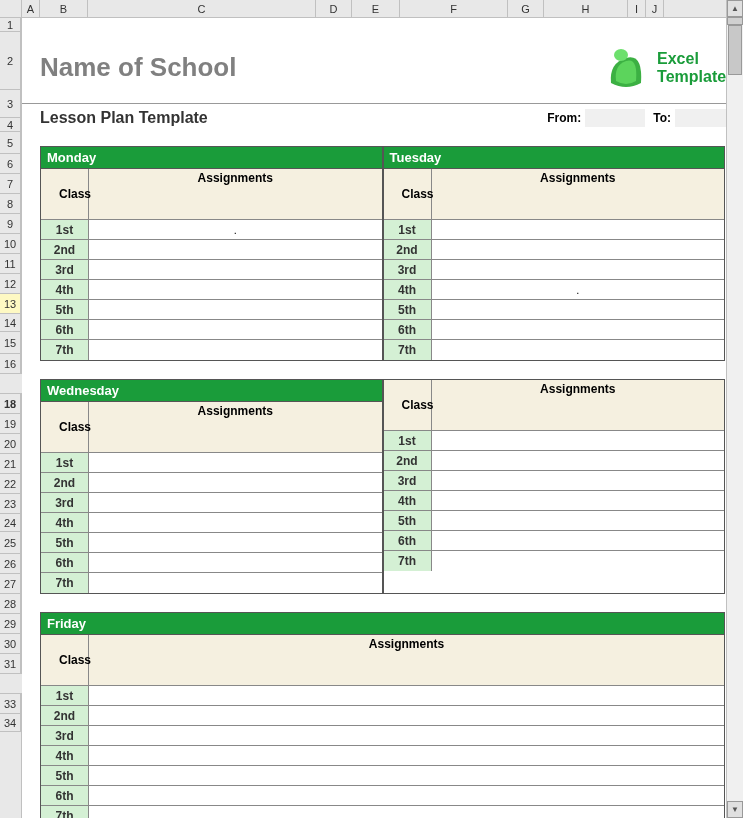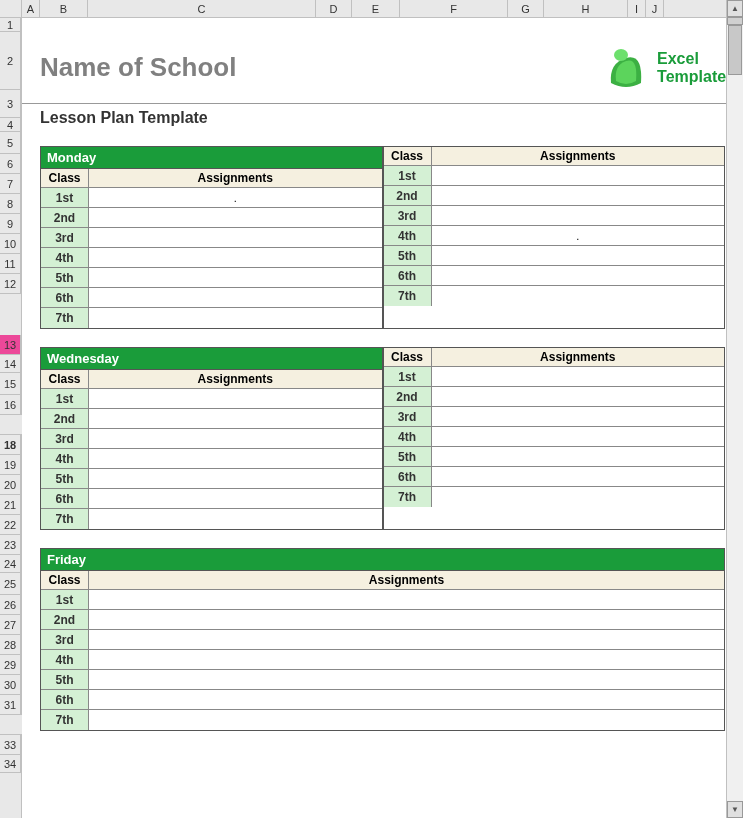--- a/index.html
+++ b/index.html
@@ -46,22 +46,21 @@
       border-right: 1px solid #c0c0c0;
       text-align: center;
       font-size: 11px;
       color: #333;
       display: flex;
       align-items: center;
       justify-content: center;
       background: #e8e8e8;
     }
     .row-header.selected {
-      background: #ec4899;
-      margin-top: 41px;
+      background: #fef9c3;
     }
     .main-area {
       flex: 1;
       position: relative;
       overflow: hidden;
     }
     .sheet {
       position: relative;
       background: #fff;
       width: 100%;
@@ -154,21 +153,21 @@
     .day-subheader {
       display: flex;
       background: #f5f0e0;
       border-bottom: 1px solid #888;
     }
     .col-class {
       width: 48px;
       text-align: center;
       font-weight: bold;
       font-size: 12px;
-      padding: 2px;
+      padding: 18px;
       border-right: 1px solid #888;
     }
     .col-assign {
       flex: 1;
       text-align: center;
       font-weight: bold;
       font-size: 12px;
       padding: 2px 0;
     }
     .day-body .drow {
@@ -310,20 +309,30 @@
                 <ellipse cx="20" cy="12" rx="7" ry="6" fill="#6de06d"></ellipse>
               </svg>
               <div class="logo-text">
                 <span>Excel</span>
                 <span>Templates</span>
               </div>
             </div>
           </div>
           <div class="subtitle-row">
             <div class="subtitle">Lesson Plan Template</div>
+            <div class="date-fields">
+              <div class="field">
+                <span>From:</span>
+                <span class="val"></span>
+              </div>
+              <div class="field">
+                <span>To:</span>
+                <span class="val"></span>
+              </div>
+            </div>
           </div>
           <div class="days-grid" id="days-grid">
               <div class="days-row">
                 <div class="day-table">
                   <div class="day-header">Monday</div>
                   <div class="day-subheader">
                     <div class="col-class">Class</div>
                     <div class="col-assign">Assignments</div>
                   </div>
                   <div class="day-body">
@@ -351,20 +360,21 @@
                       <div class="period">6th</div>
                       <div class="assign"></div>
                     </div>
                     <div class="drow">
                       <div class="period">7th</div>
                       <div class="assign"></div>
                     </div>
                   </div>
                 </div>
                 <div class="day-table">
+                  <div class="day-header">Tuesday</div>
                   <div class="day-subheader">
                     <div class="col-class">Class</div>
                     <div class="col-assign">Assignments</div>
                   </div>
                   <div class="day-body">
                     <div class="drow">
                       <div class="period">1st</div>
                       <div class="assign"></div>
                     </div>
                     <div class="drow">

